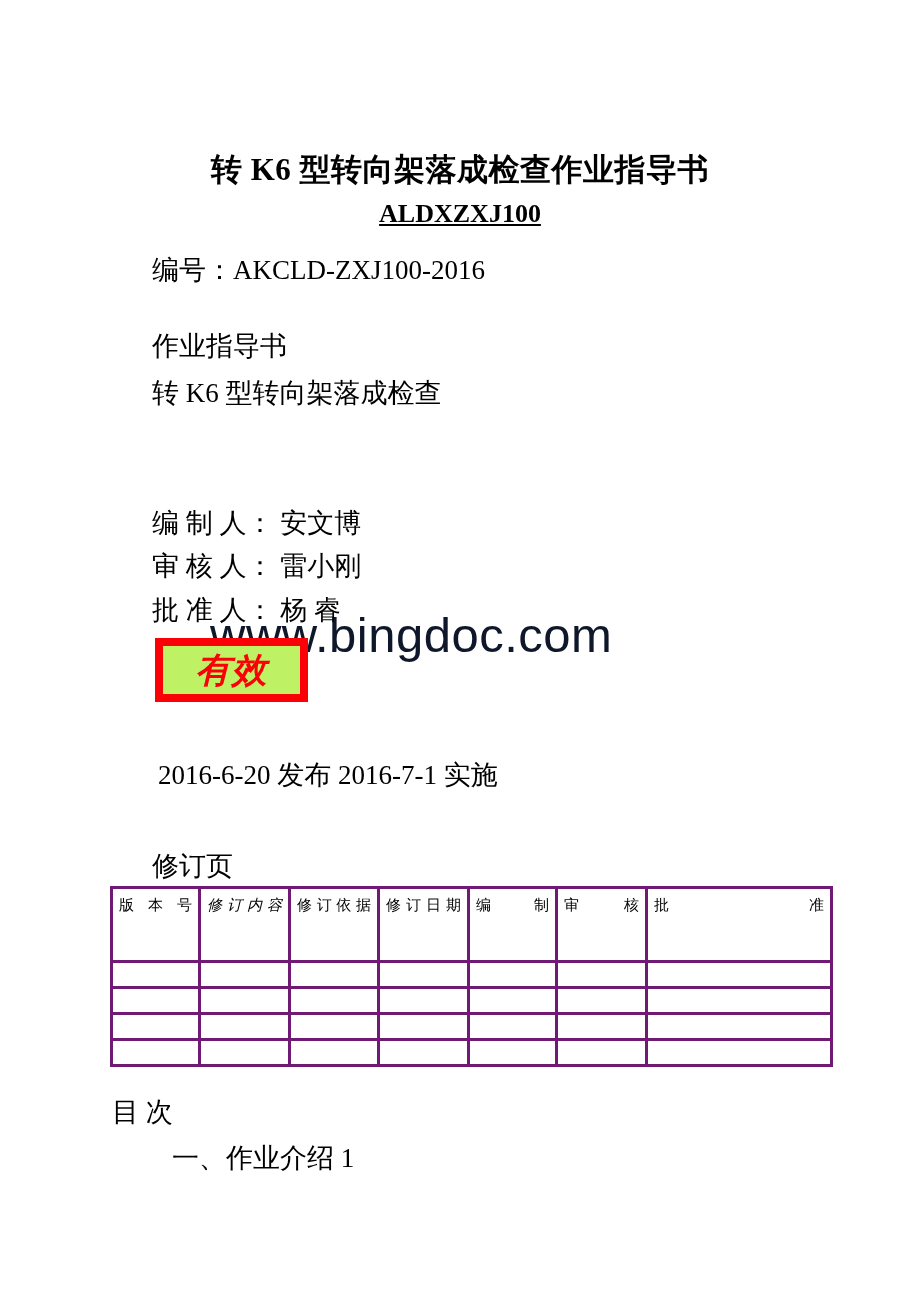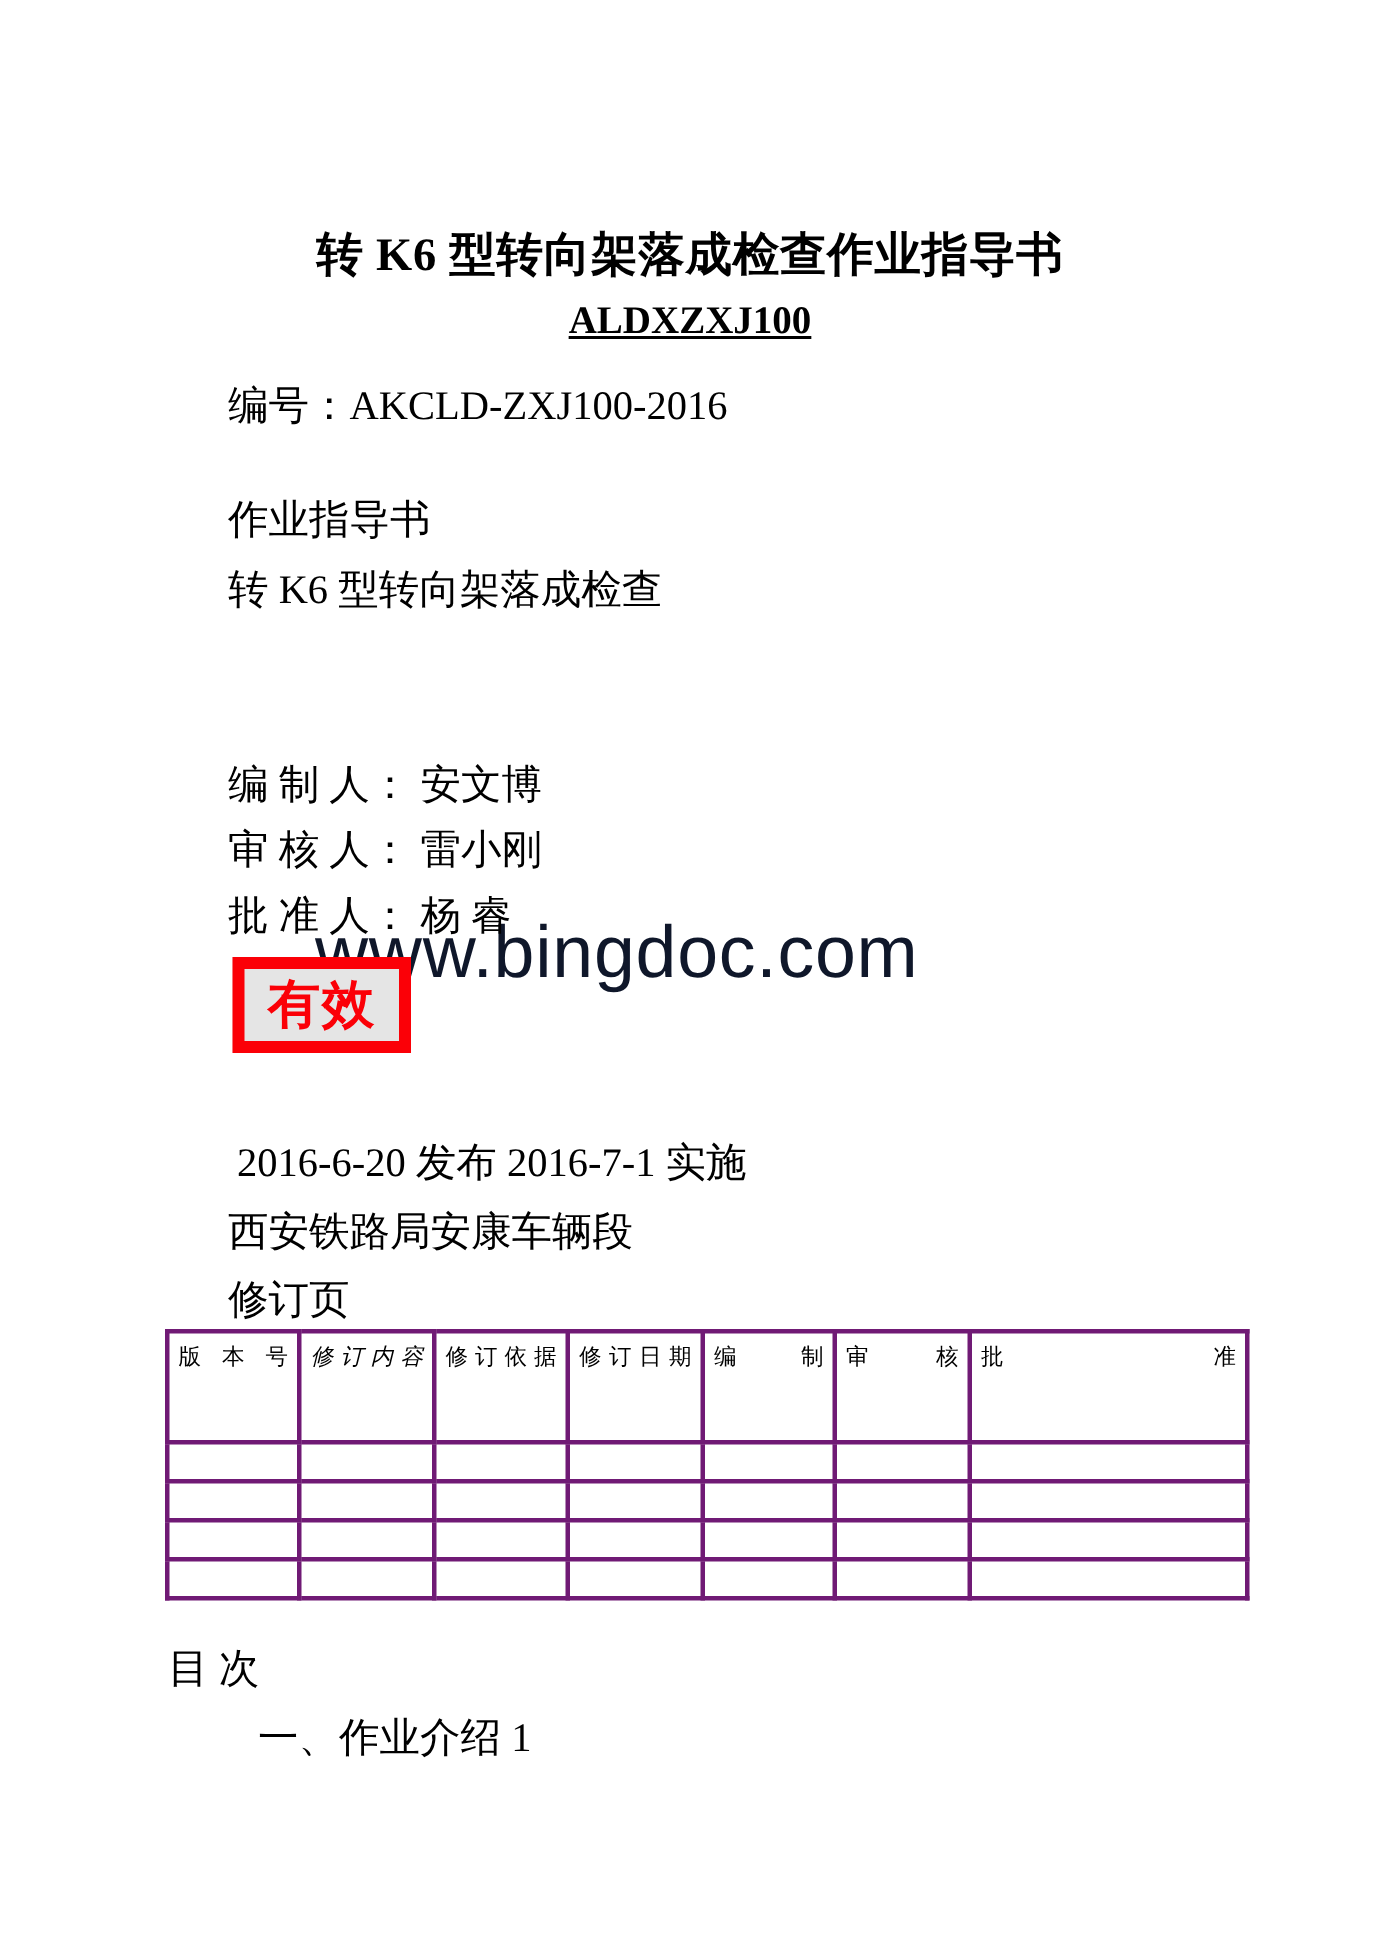--- a/index.html
+++ b/index.html
@@ -85,29 +85,30 @@
   .p-revpage   { top: 851px; }
 
   .p-toc-title { top: 1097px; left: 112px; }
   .p-toc-1     { top: 1143px; left: 172px; }
 
   
   .stamp {
     position: absolute;
     left: 155px;
     top: 638px;
-    width: 119px;
+    width: 153px;
     height: 64px;
     box-sizing: border-box;
     border: 8px solid #fb0007;
-    background: #e5e5e5;
+    background: #bef264;
     display: flex;
     align-items: center;
     justify-content: center;
     z-index: 4;
+    font-style: italic;
   }
   .stamp-text {
     font-family: "DejaVu Sans", "Liberation Sans", sans-serif;
     font-weight: bold;
     font-size: 35px;
     line-height: 35px;
     color: #fb0007;
     letter-spacing: 1px;
   }
 
@@ -169,21 +170,20 @@
 
   <div class="p p-writer">编 制 人： 安文博</div>
   <div class="p p-reviewer">审 核 人： 雷小刚</div>
   <div class="p p-approver">批 准 人： 杨 睿</div>
 
   <div class="stamp">
     <span class="stamp-text">有效</span>
   </div>
 
   <div class="p p-dates">2016-6-20 发布 2016-7-1 实施</div>
-  <div class="p p-org">西安铁路局安康车辆段</div>
   <div class="p p-revpage">修订页</div>
 
   <table class="rev-table">
     <tbody>
       <tr>
         <td class="hdr-cell col-1">
             <span class="hdr-inner">版本号</span>
           </td>
         <td class="hdr-cell col-2">
             <span class="hdr-inner">修订内容</span>

